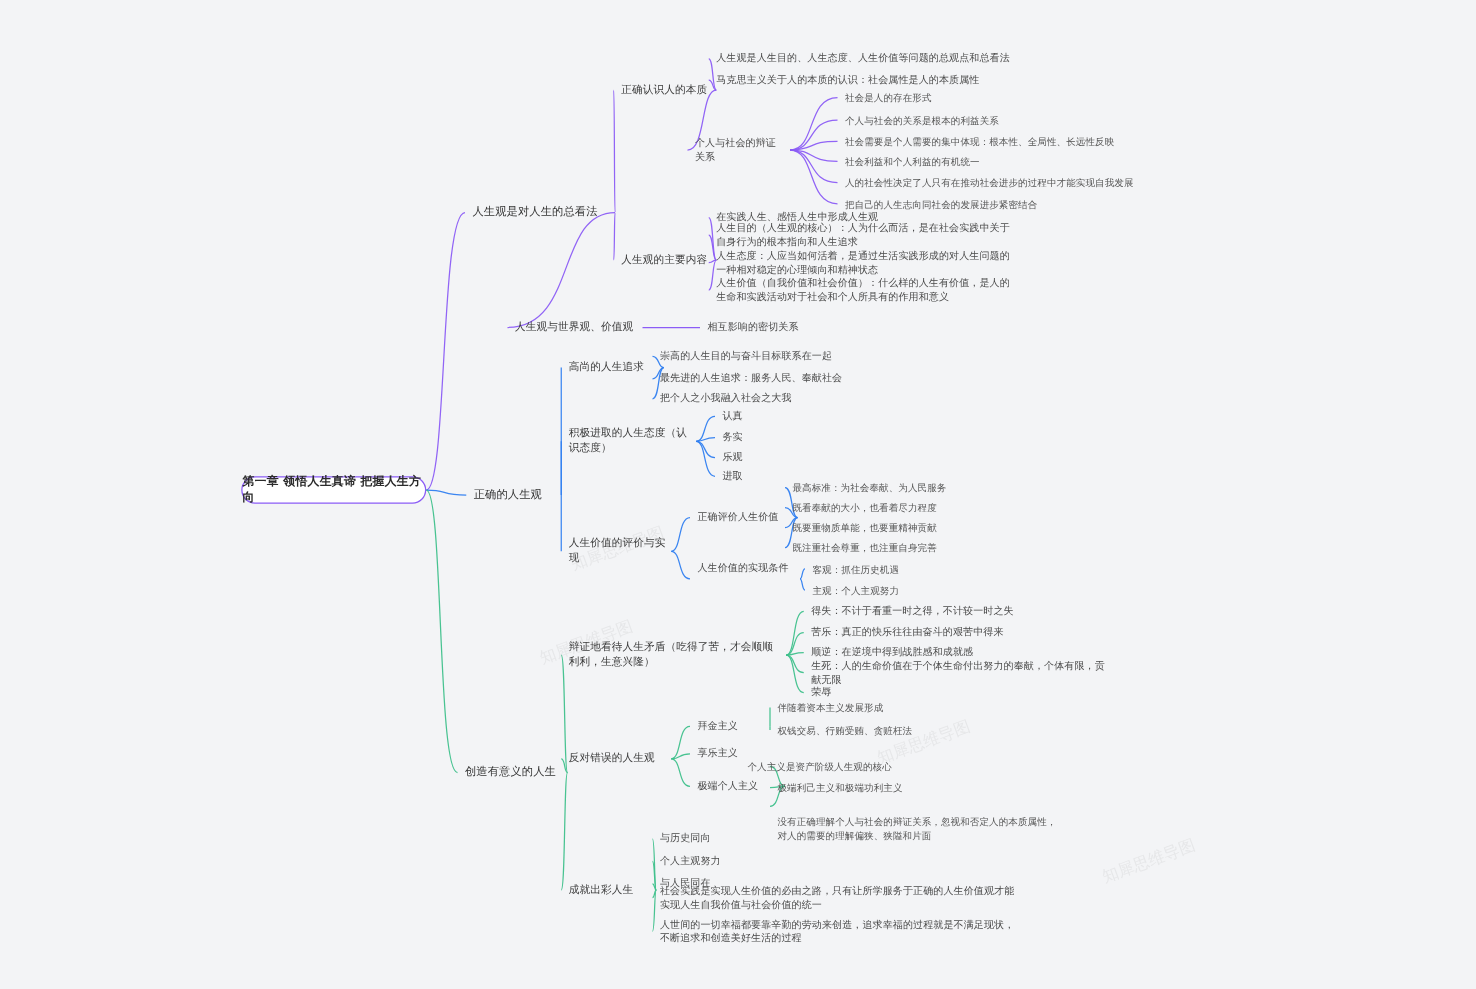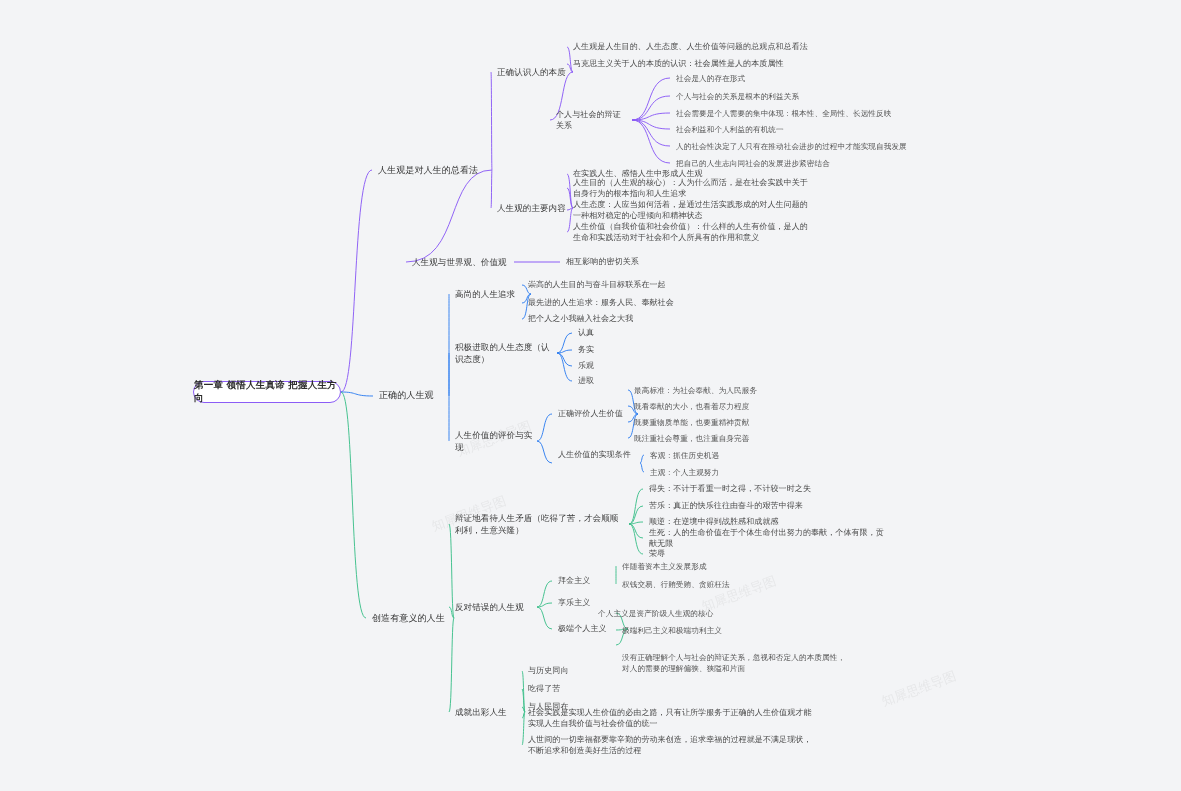--- a/index.html
+++ b/index.html
@@ -166,21 +166,21 @@
       <div class="node lv3" style="left: 558px; width: 54px; top: 575px;">拜金主义</div>
       <div class="node lv4" style="left: 622px; width: 200px; top: 560.5px;">伴随着资本主义发展形成</div>
       <div class="node lv4" style="left: 622px; width: 200px; top: 578.5px;">权钱交易、行贿受贿、贪赃枉法</div>
       <div class="node lv3" style="left: 558px; width: 54px; top: 597px;">享乐主义</div>
       <div class="node lv3" style="left: 558px; width: 66px; top: 623px;">极端个人主义</div>
       <div class="node lv4" style="left: 598px; width: 230px; top: 607.5px;">个人主义是资产阶级人生观的核心</div>
       <div class="node lv4" style="left: 622px; width: 230px; top: 624.5px;">极端利己主义和极端功利主义</div>
       <div class="node lv4" style="left: 622px; width: 230px; top: 652px;">没有正确理解个人与社会的辩证关系，忽视和否定人的本质属性，对人的需要的理解偏狭、狭隘和片面</div>
       <div class="node lv2" style="left: 455px; width: 66px; top: 706px;">成就出彩人生</div>
       <div class="node lv3" style="left: 528px; width: 200px; top: 665px;">与历史同向</div>
-      <div class="node lv3" style="left: 528px; width: 200px; top: 683px;">吃得了苦</div>
+      <div class="node lv3" style="left: 528px; width: 200px; top: 683px;">个人主观努力</div>
       <div class="node lv3" style="left: 528px; width: 200px; top: 701px;">与人民同在</div>
       <div class="node lv3" style="left: 528px; width: 290px; top: 706.5px;">社会实践是实现人生价值的必由之路，只有让所学服务于正确的人生价值观才能实现人生自我价值与社会价值的统一</div>
       <div class="node lv3" style="left: 528px; width: 290px; top: 733.5px;">人世间的一切幸福都要靠辛勤的劳动来创造，追求幸福的过程就是不满足现状，不断追求和创造美好生活的过程</div>
     </div>
   <div class="wm" style="left:430px; top:505px;">知犀思维导图</div>
   <div class="wm" style="left:455px; top:430px;">知犀思维导图</div>
   <div class="wm" style="left:880px; top:680px;">知犀思维导图</div>
   <div class="wm" style="left:700px; top:585px;">知犀思维导图</div>
 </div>
 

